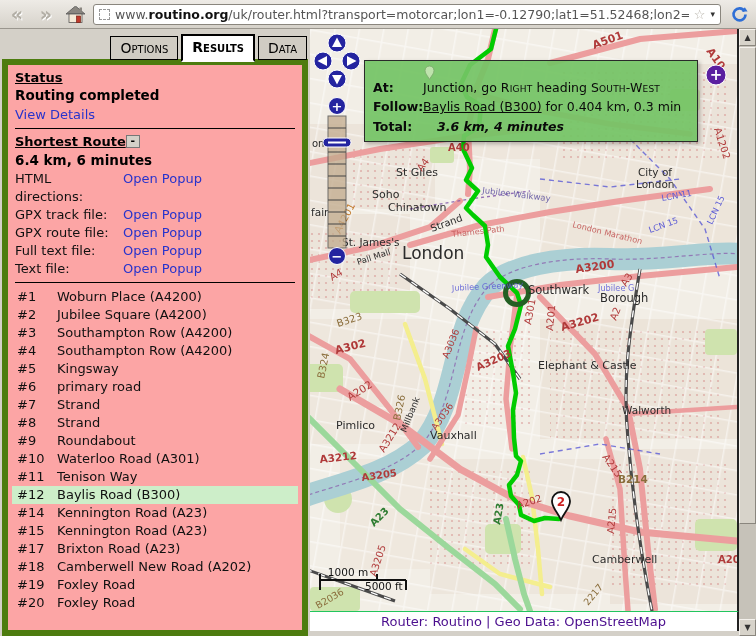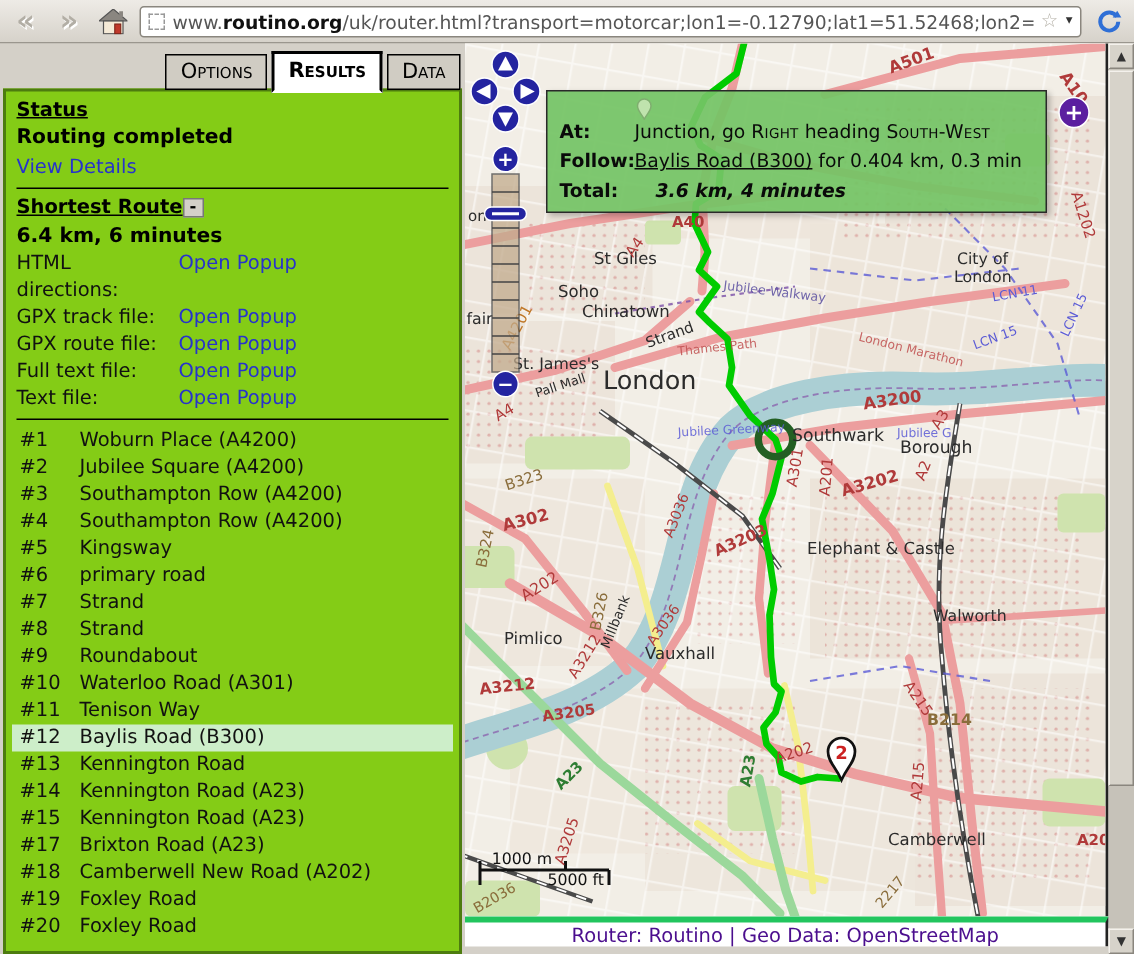--- a/index.html
+++ b/index.html
@@ -18,43 +18,43 @@
   .url-domain{color:#111;font-weight:bold;}
   .url-star{color:#b7b3aa;font-size:13px;flex:none;}
   .url-drop{color:#333;font-size:9px;flex:none;}
   
   .left-col{position:absolute;left:0;top:29px;width:310px;height:607px;background:#d4d0c8;}
   .tabs{position:relative;margin:5px 0 0 6px;height:25px;z-index:3;text-align:right;}
   .tab{display:inline-block;padding:3px 9px 3px 9px;background:#d0ccc3;border:1px solid #000;
     margin-right:3px;font-variant:small-caps;font-size:14px;color:#000;vertical-align:bottom;cursor:default;}
   .tab.active{background:#fff;border:2px solid #000;border-bottom:2px solid #fff;font-weight:bold;
     position:relative;margin-bottom:-2px;padding-bottom:5px;}
-  .panel-box{position:absolute;left:2px;right:2px;top:30px;bottom:0;background:#84cc16;
-    border:2px solid #4d7c0f;overflow:hidden;padding:4px 0 0 0;z-index:2;}
+  .panel-box{position:absolute;left:2px;right:2px;top:30px;bottom:0;background:#fca5a5;
+    border:6px solid #4d7c0f;overflow:hidden;padding:4px 0 0 0;z-index:2;}
   .panel-pad{padding:0 7px;}
   .hgroup{font-size:13px;font-weight:bold;text-decoration:underline;color:#000;line-height:17px;}
   .status-msg{font-size:13.5px;font-weight:bold;line-height:18px;}
   a.blue-link{color:#2733cc;text-decoration:none;font-size:13px;line-height:18px;cursor:pointer;}
   hr.sep{border:none;border-top:1px solid #000;margin:4px 0;}
   .route-head{display:flex;align-items:center;}
   .min-btn{width:14px;height:13px;background:#d4d0c8;border:1px solid #777;font-size:11px;
     line-height:10px;text-align:center;font-weight:bold;color:#000;cursor:pointer;flex:none;}
   .summary{font-size:13.5px;font-weight:bold;line-height:20px;}
   .file-row{display:grid;grid-template-columns:108px 1fr;font-size:13px;line-height:18px;color:#111;}
   .steps{margin-top:5px;}
   .step-row{display:grid;grid-template-columns:40px 1fr;font-size:13px;line-height:18px;
     color:#111;padding-left:5px;margin:0 4px;cursor:pointer;}
   .step-row.hl{background:#cdeec9;}
   
   .map-col{position:absolute;left:310px;top:29px;width:429px;height:607px;background:#fff;}
   .map-area{position:absolute;left:0;top:0;width:429px;height:582px;
     border-right:2px solid #222;background:#f2eee6;overflow:hidden;cursor:grab;}
   .map-area svg{display:block;}
   .attribution{position:absolute;left:0;top:582px;width:429px;height:20px;background:#fff;
-    border-right:2px solid #222;border-top:4px solid #22c55e;text-align:center;font-size:13px;
+    border-right:2px solid #222;border-top:1px solid #22c55e;text-align:center;font-size:13px;
     line-height:19px;color:#4b0e8e;}
   .attribution a{color:#4b0e8e;text-decoration:none;cursor:pointer;}
   .attr-gap{position:absolute;left:0;top:602px;width:429px;height:5px;background:#d4d0c8;}
   
   .map-popup{position:absolute;left:54px;top:31px;width:334px;background:rgba(116,196,101,0.93);
     border:1px solid #2a2a2a;box-shadow:2px 2px 4px rgba(0,0,0,0.25);padding:4px 8px 5px 8px;
     font-size:12.5px;color:#0a0a0a;z-index:5;}
   .popup-row{display:flex;align-items:baseline;line-height:1.55;}
   .popup-label{font-weight:bold;width:50px;flex:none;}
   .sc{font-variant:small-caps;letter-spacing:0.2px;}
@@ -183,24 +183,20 @@
             <span>#10</span>
             <span>Waterloo Road (A301)</span>
           </div>
           <div class="step-row">
             <span>#11</span>
             <span>Tenison Way</span>
           </div>
           <div class="step-row hl">
             <span>#12</span>
             <span>Baylis Road (B300)</span>
-          </div>
-          <div class="step-row">
-            <span>#13</span>
-            <span>Kennington Road</span>
           </div>
           <div class="step-row">
             <span>#14</span>
             <span>Kennington Road (A23)</span>
           </div>
           <div class="step-row">
             <span>#15</span>
             <span>Kennington Road (A23)</span>
           </div>
           <div class="step-row">

